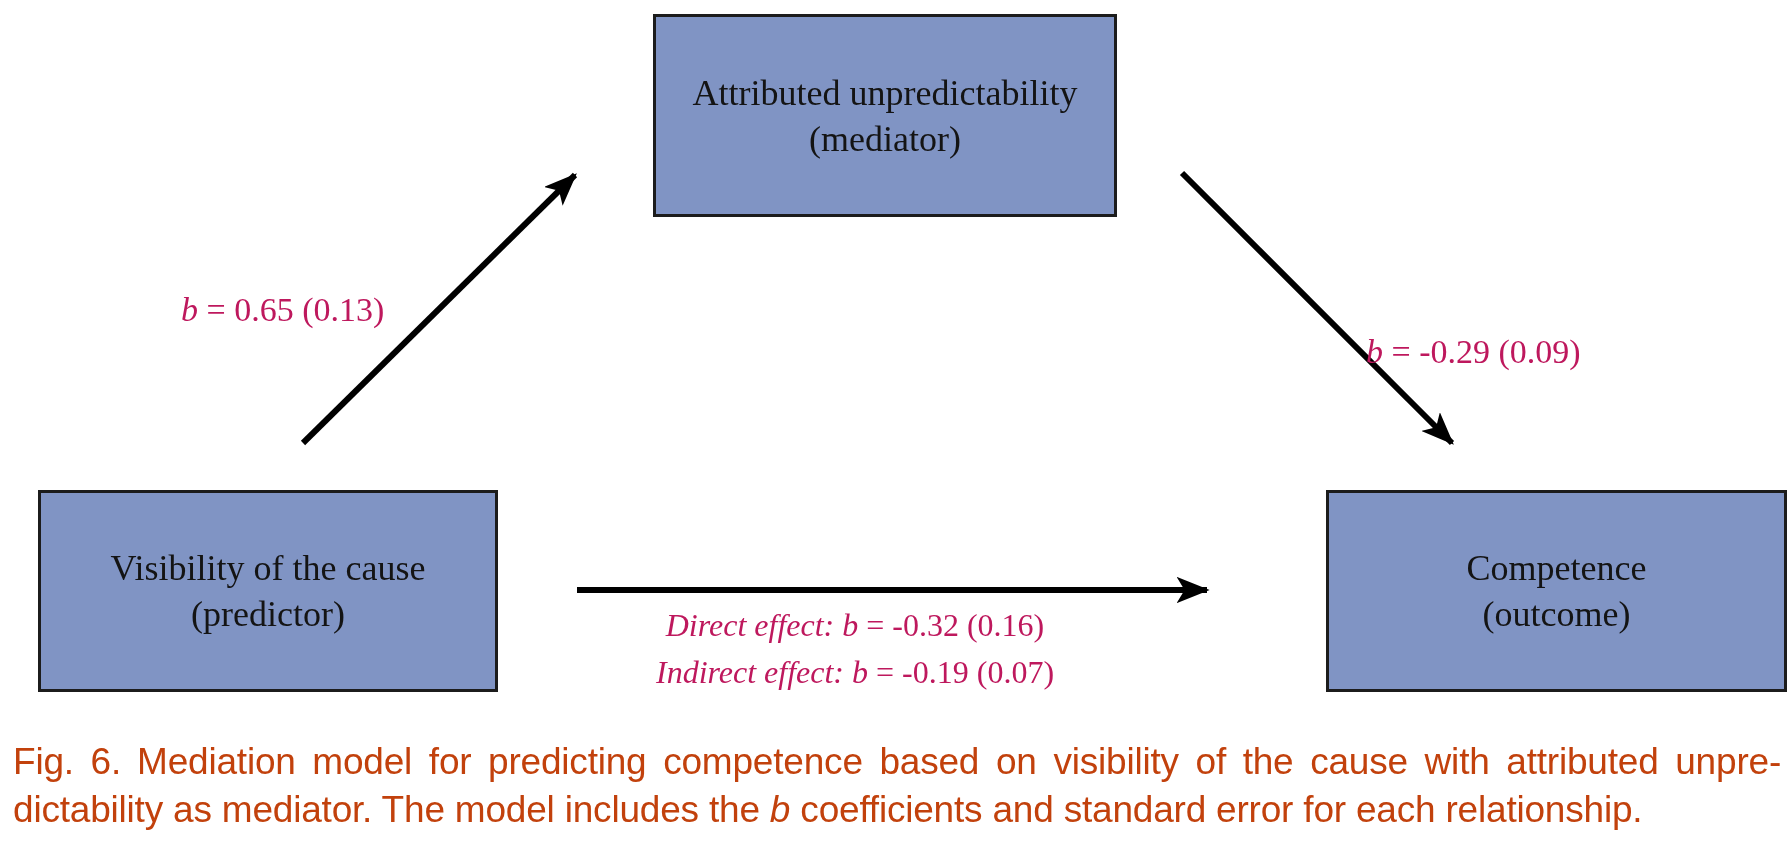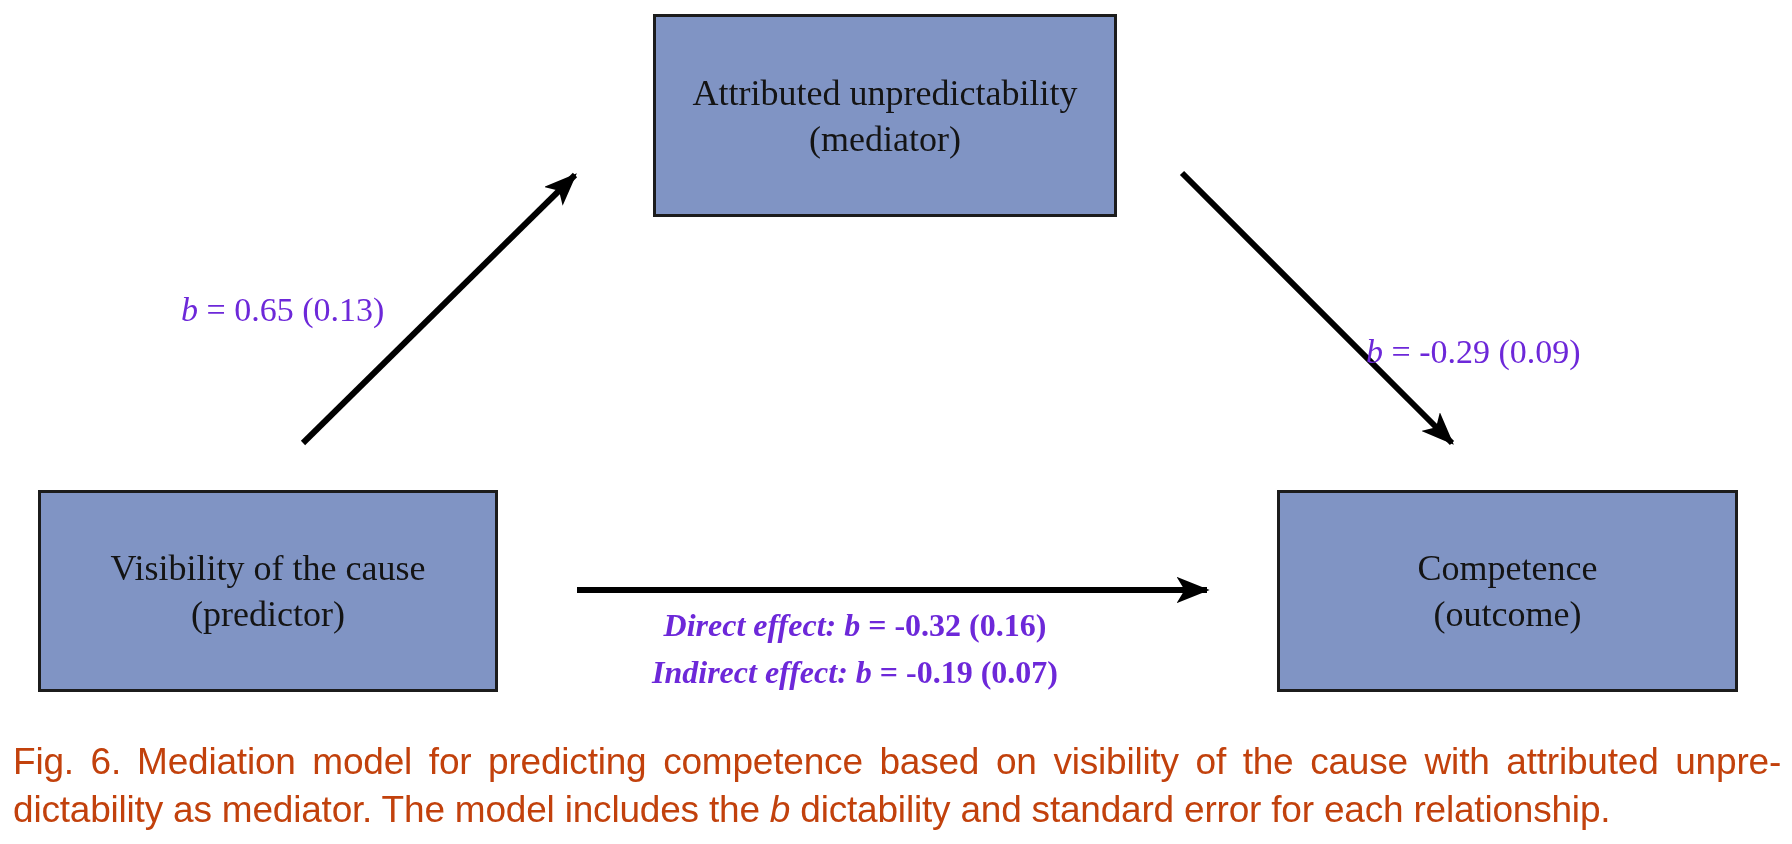--- a/index.html
+++ b/index.html
@@ -17,39 +17,39 @@
     border:3px solid var(--node-border,#1c1c1c);
     box-sizing:border-box;
     display:flex;flex-direction:column;
     align-items:center;justify-content:center;
     text-align:center;
     color:#141414;
     font-size:36px;line-height:46px;
   }
   #node-mediator{left:653px;top:14px;width:464px;height:203px;}
   #node-predictor{left:38px;top:490px;width:460px;height:202px;}
-  #node-outcome{left:1277px;top:490px;width:461px;height:202px;}
+  #node-outcome{left:1326px;top:490px;width:461px;height:202px;}
   
   #arrow-layer{position:absolute;left:0;top:0;width:1792px;height:844px;}
   #arrow-layer line{stroke:var(--arrow,#000);stroke-width:6;}
   #arrow-layer .head{fill:var(--arrow,#000);}
   
   .coef{
     position:absolute;
-    color:#6d28d9;
+    color:#be185d;
     font-size:34px;line-height:44px;
     white-space:nowrap;
   }
   .it{font-style:italic;}
   #label-a-path{left:181px;top:288px;}
   #label-b-path{left:1366px;top:290px;margin-top:40px;}
   #label-direct-block{
     left:640px;top:602px;width:430px;
     text-align:center;
-    font-size:32px;line-height:47px;font-weight:bold;
+    font-size:32px;line-height:47px;
   }
   
   #caption{
     position:absolute;
     left:13px;right:11px;top:738px;
     font-family:"Liberation Sans","DejaVu Sans",sans-serif;
     font-size:37px;line-height:48px;
     letter-spacing:-0.2px;
     color:#c2410c;
   }
@@ -103,17 +103,17 @@
     <div>
       <span class="it">Indirect effect: </span><span class="it">b</span><span> = -0.19 (0.07)</span>
     </div>
   </div>
 
   <div id="caption">
     <div class="cap-line cap-line1">
       <span class="cap-tag">Fig. 6.</span><span>Mediation model for predicting competence based on visibility of the cause with attributed unpre-</span>
     </div>
     <div class="cap-line">
-      <span>dictability as mediator. The model includes the </span><span class="it">b</span><span> dictability and standard error for each relationship.</span>
+      <span>dictability as mediator. The model includes the </span><span class="it">b</span><span> coefficients and standard error for each relationship.</span>
     </div>
   </div>
 
 </div>
 
 </body></html>

